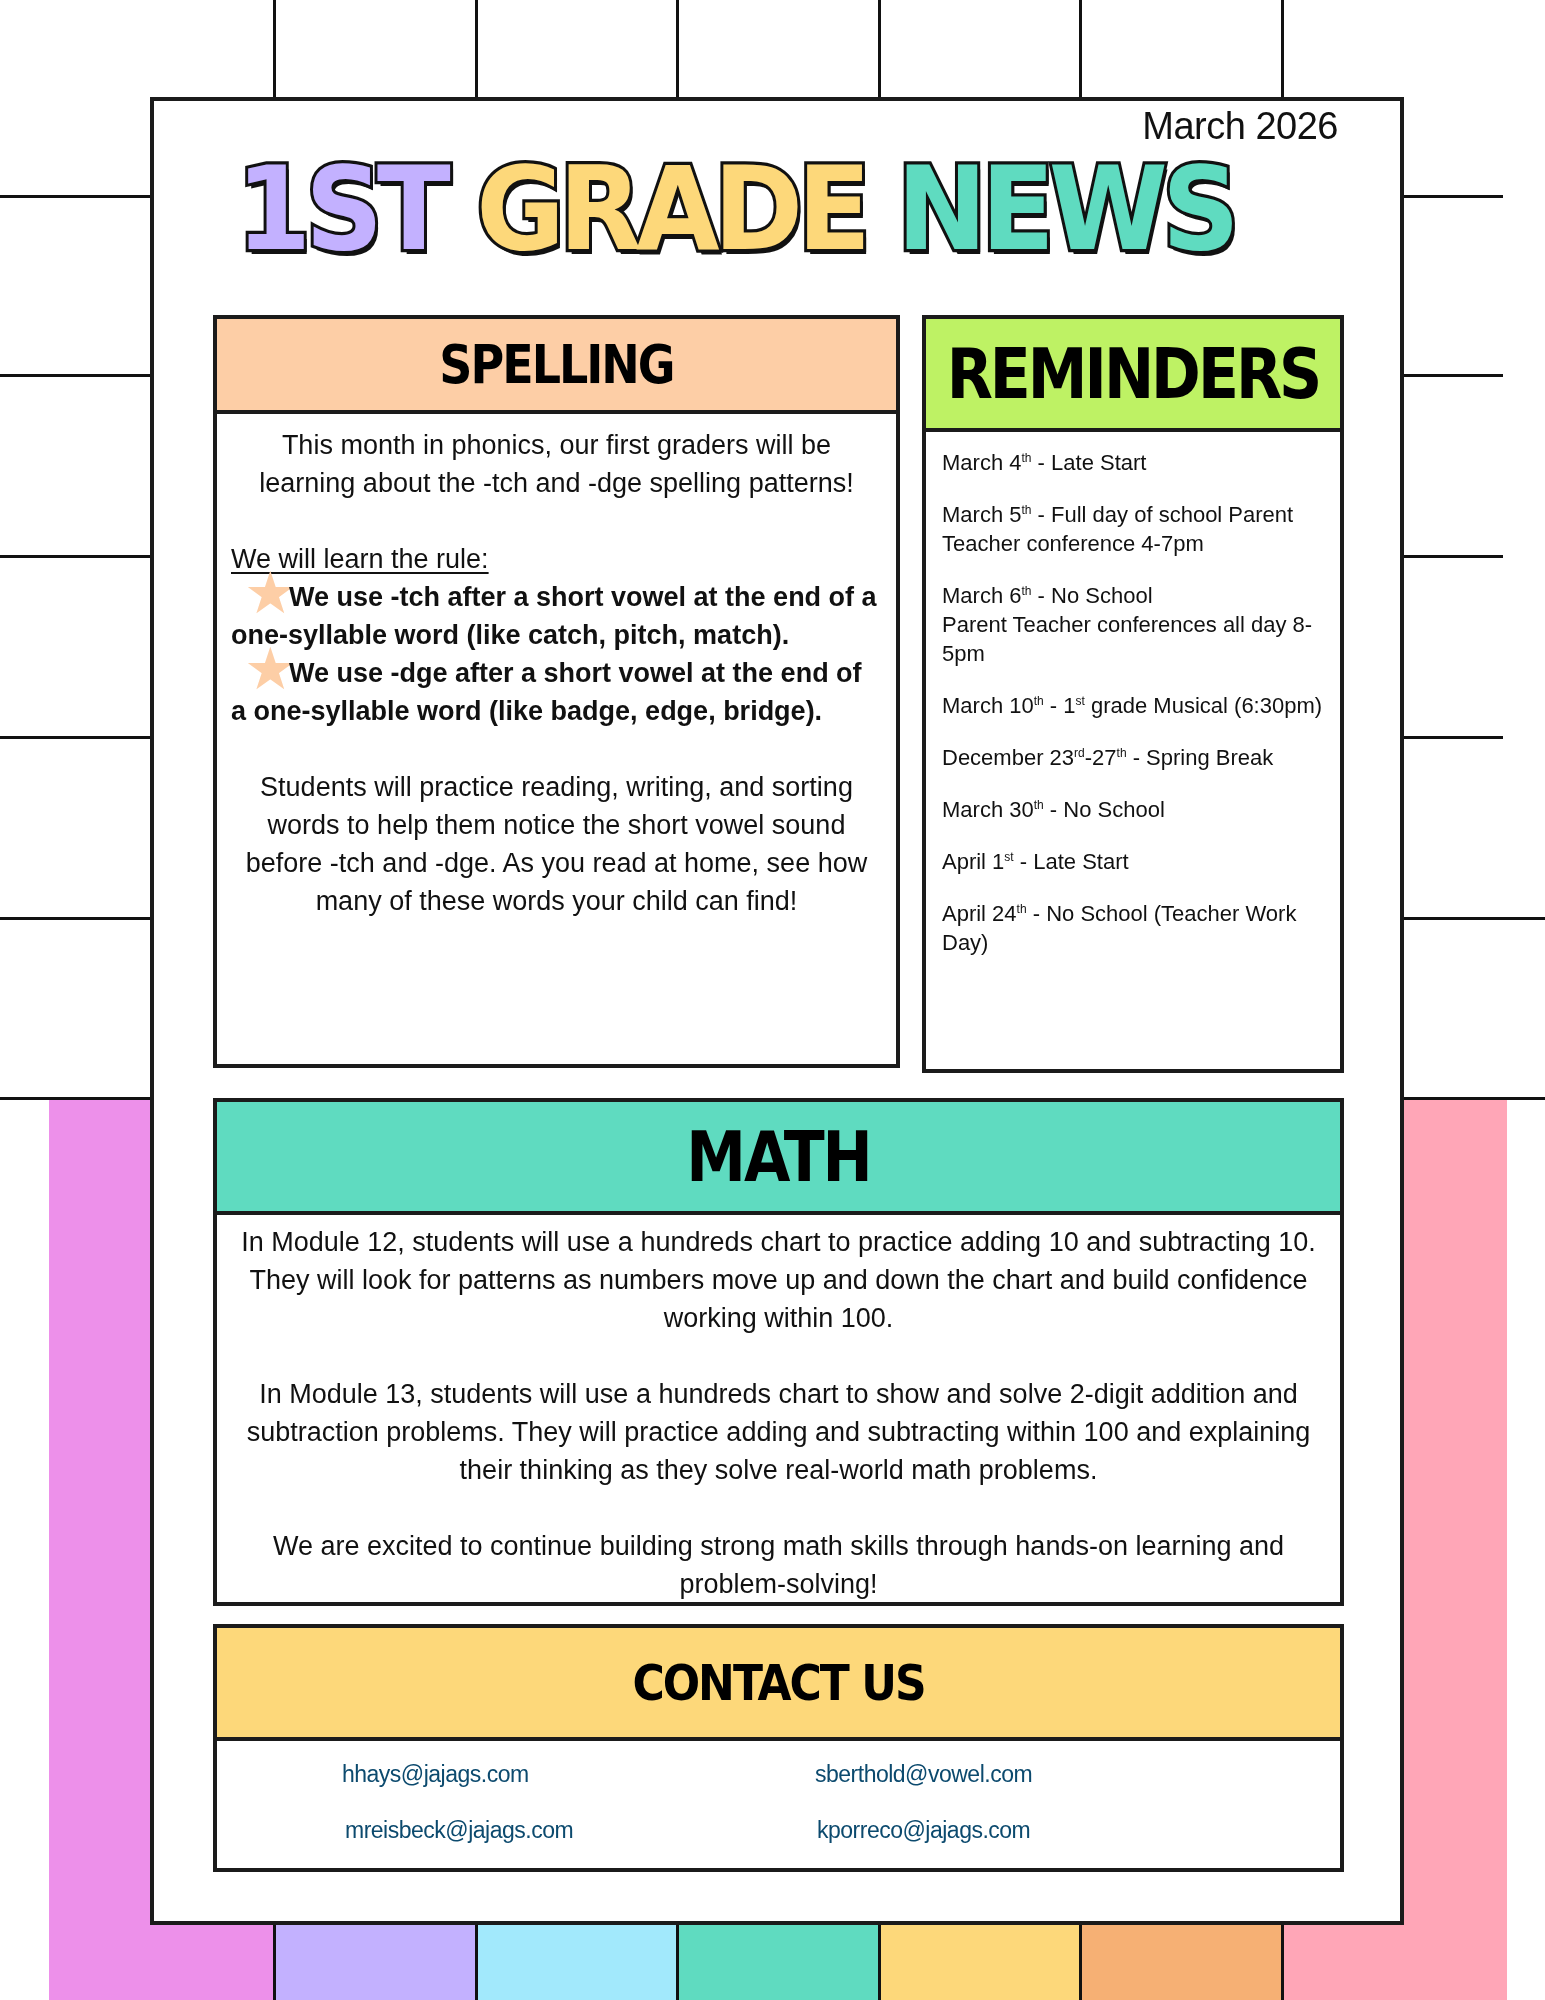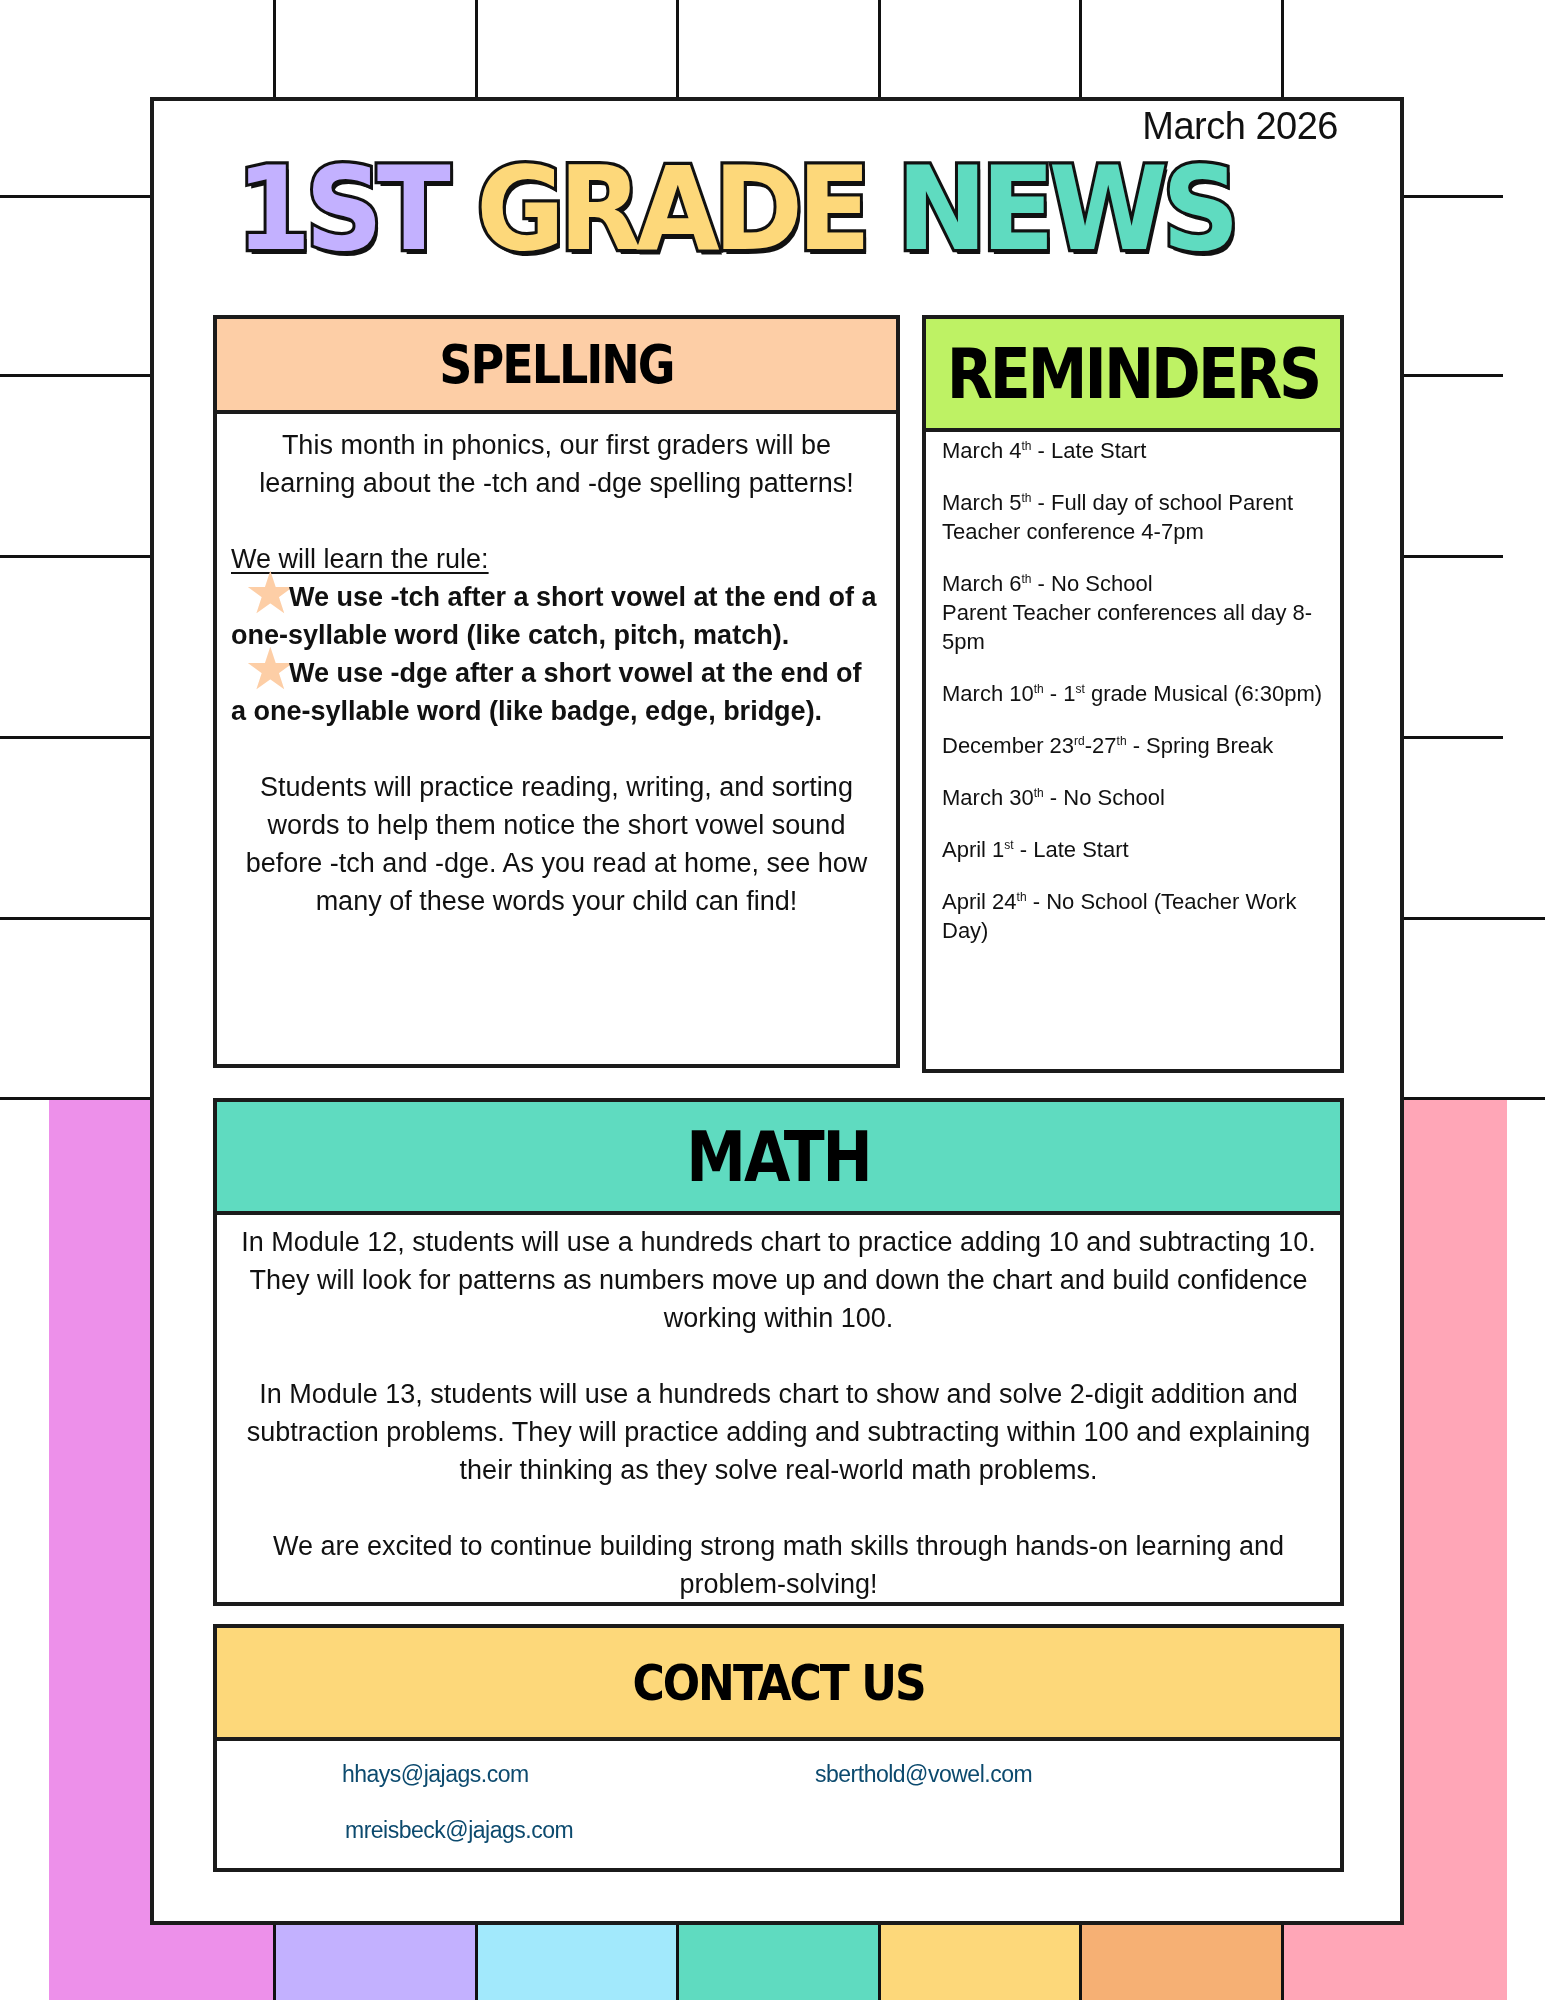--- a/index.html
+++ b/index.html
@@ -50,21 +50,21 @@
   .spelling { left:213px; top:315px; width:687px; height:753px; }
   .spelling .box-head { height:95px; background:#fdcea6; font-size:46px; }
   .spelling .content { padding:12px 14px 0 14px; }
   .center { text-align:center; }
   .rule-title { text-decoration:underline; text-underline-offset:4px; margin-top:38px; }
   .rule { position:relative;font-weight:bold; }
   .star { color:#fdcea6; font-size:52px; line-height:38px; display:inline-block; width:42px; margin-left:16px; vertical-align:top; margin-top:-4px; }
 
   .reminders { left:922px; top:315px; width:422px; height:758px; }
   .reminders .box-head { height:113px; background:#bef264; font-size:60px; letter-spacing:-3px; }
-  .reminders .content { padding:4px 16px 0 16px; font-size:22px; line-height:29px; }
+  .reminders .content { padding:16px 16px 0 16px; font-size:22px; line-height:29px; }
   .rem-item { margin-bottom:23px; }
   .rem-item sup { font-size:12px; vertical-align:top; position:relative; top:-4px; }
 
   .math { left:213px; top:1098px; width:1131px; height:508px; }
   .math .box-head { height:113px; background:#5fdbc0; font-size:60px; }
   .math .content { padding:8px 14px 0 14px; text-align:center; font-size:27px; line-height:38px; }
   .math p { margin:0 0 38px 0; }
 
   .contact { left:213px; top:1624px; width:1131px; height:248px; }
   .contact .box-head { height:113px; background:#fdd87a; font-size:44px; }
@@ -158,14 +158,15 @@
 </div>
 
 <div class="box contact">
   <div class="box-head">
       <span>CONTACT US</span>
     </div>
   <div class="content">
     <a class="email" style="left:125px;top:20px;">hhays@jajags.com</a>
     <a class="email" style="left:598px;top:20px;">sberthold@vowel.com</a>
     <a class="email" style="left:128px;top:76px;">mreisbeck@jajags.com</a>
+    <a class="email" style="left:600px;top:76px;">kporreco@jajags.com</a>
   </div>
 </div>
 
 </body></html>

